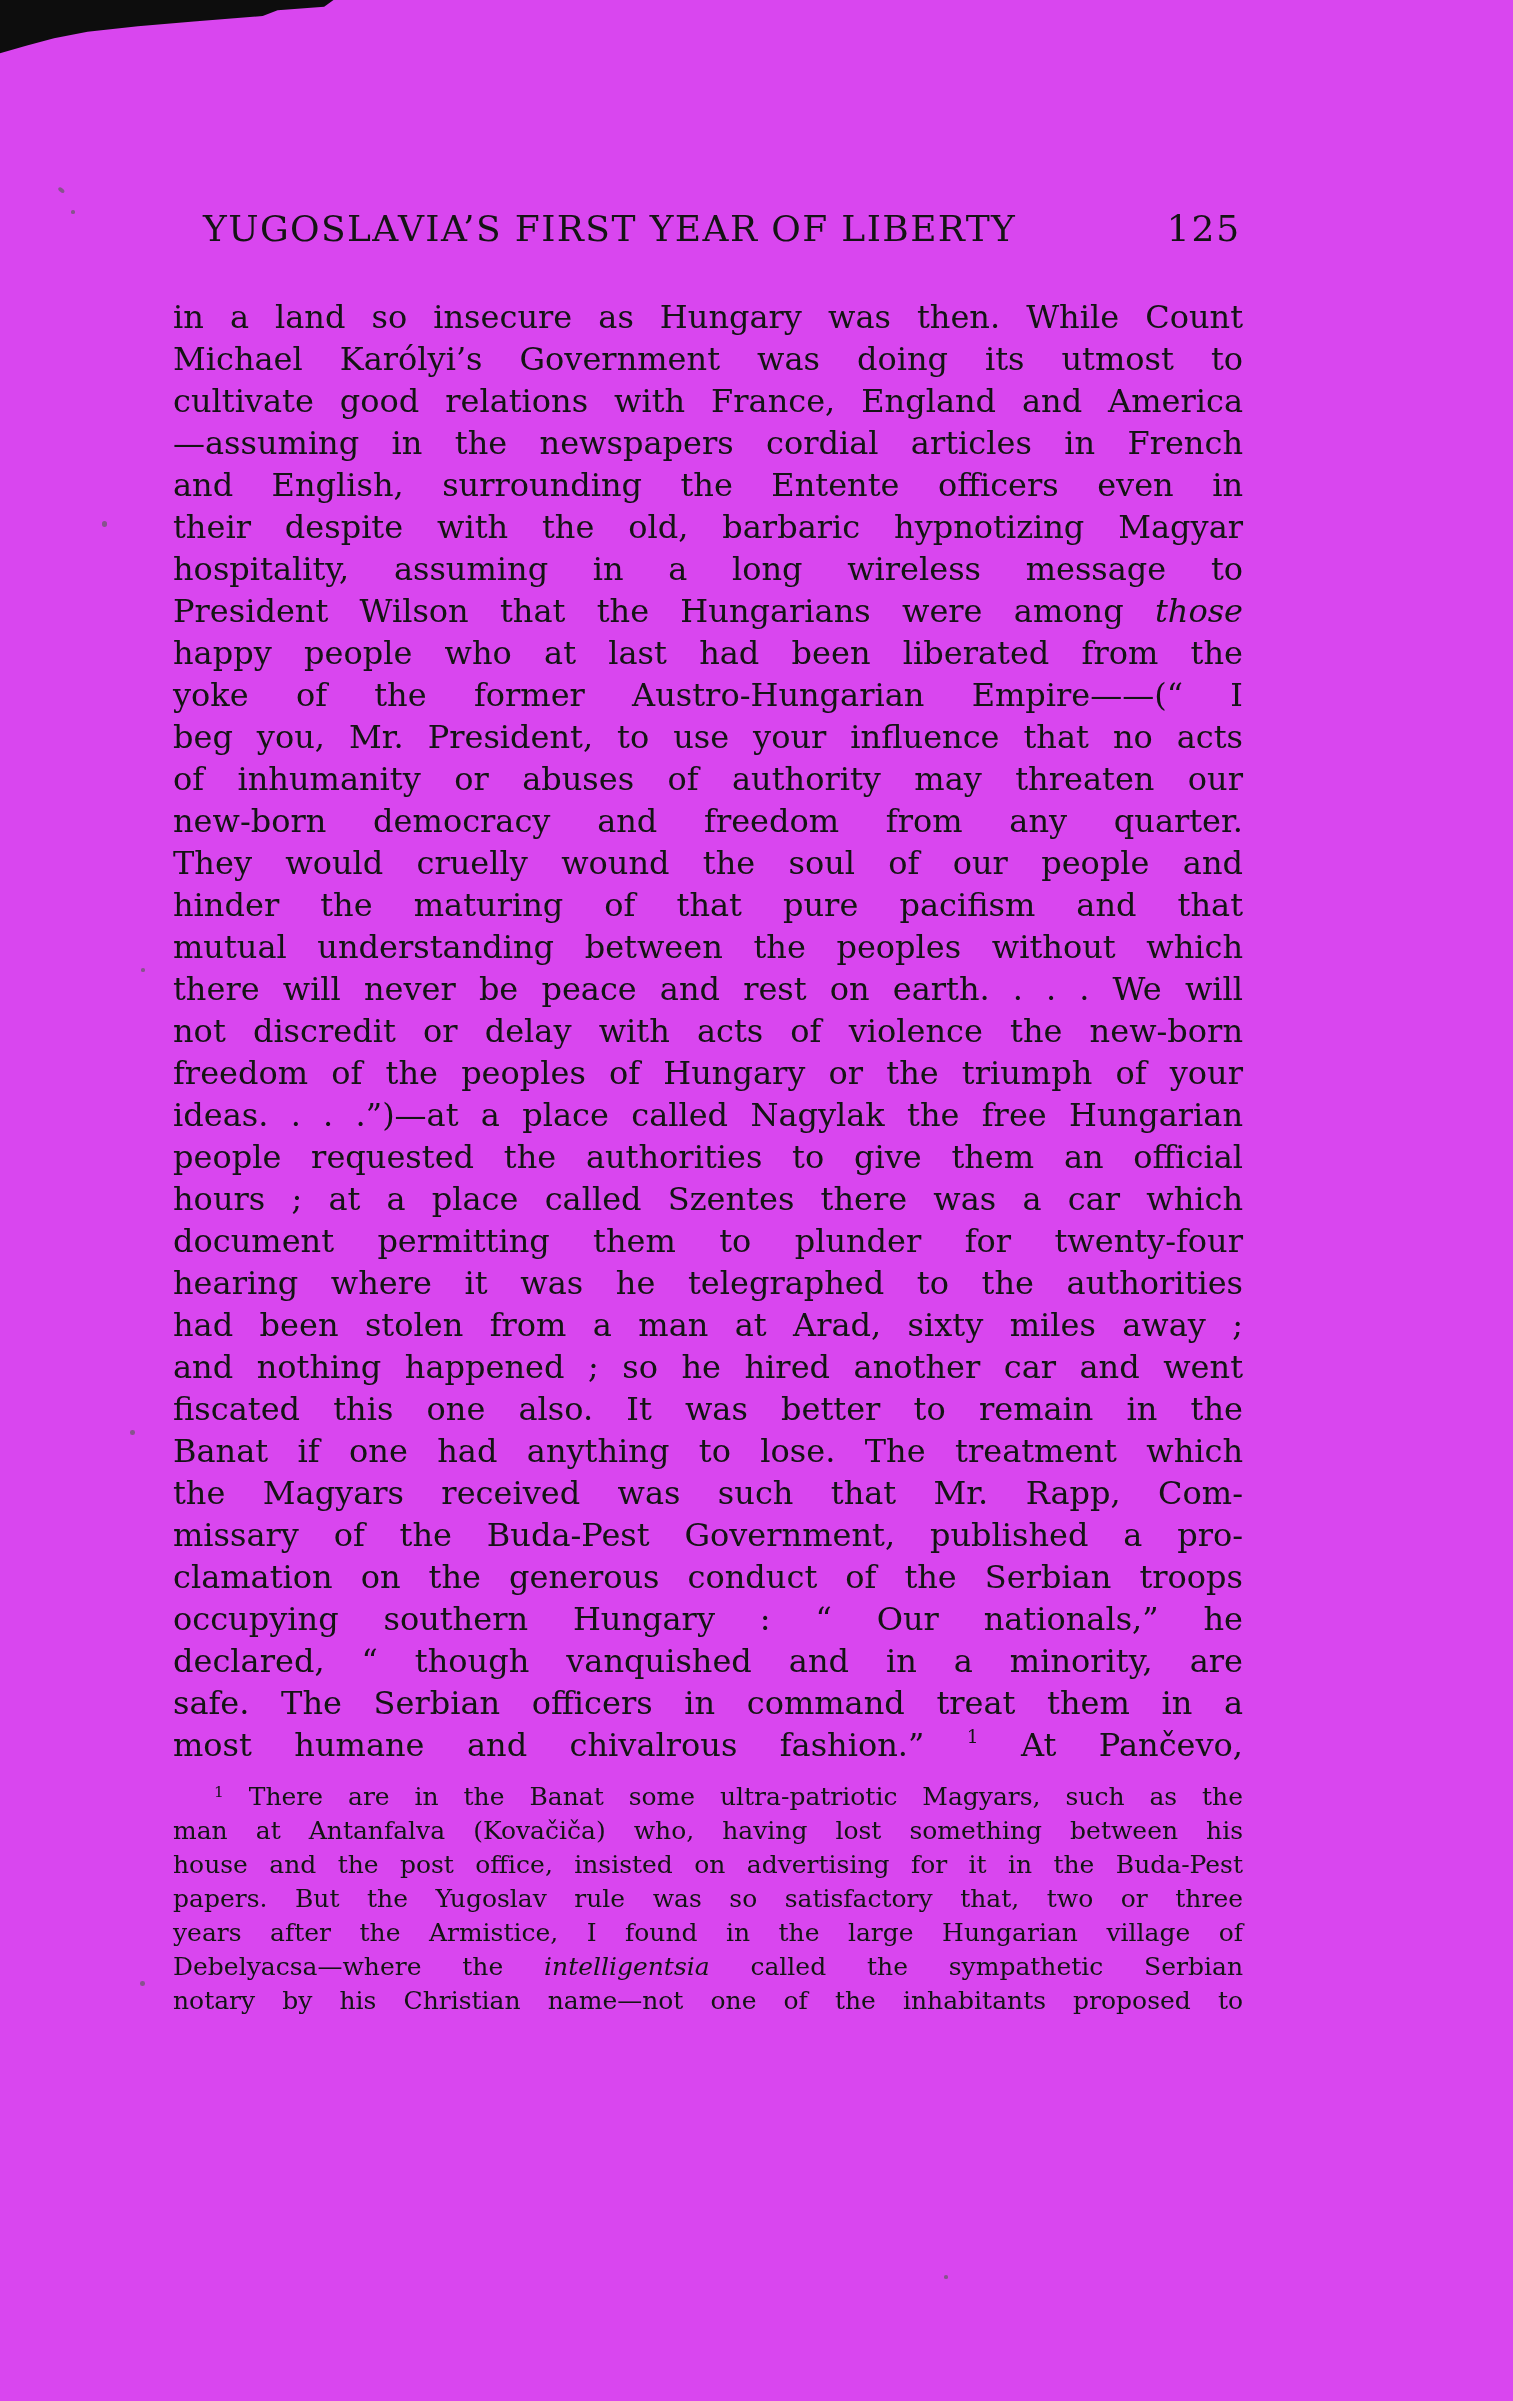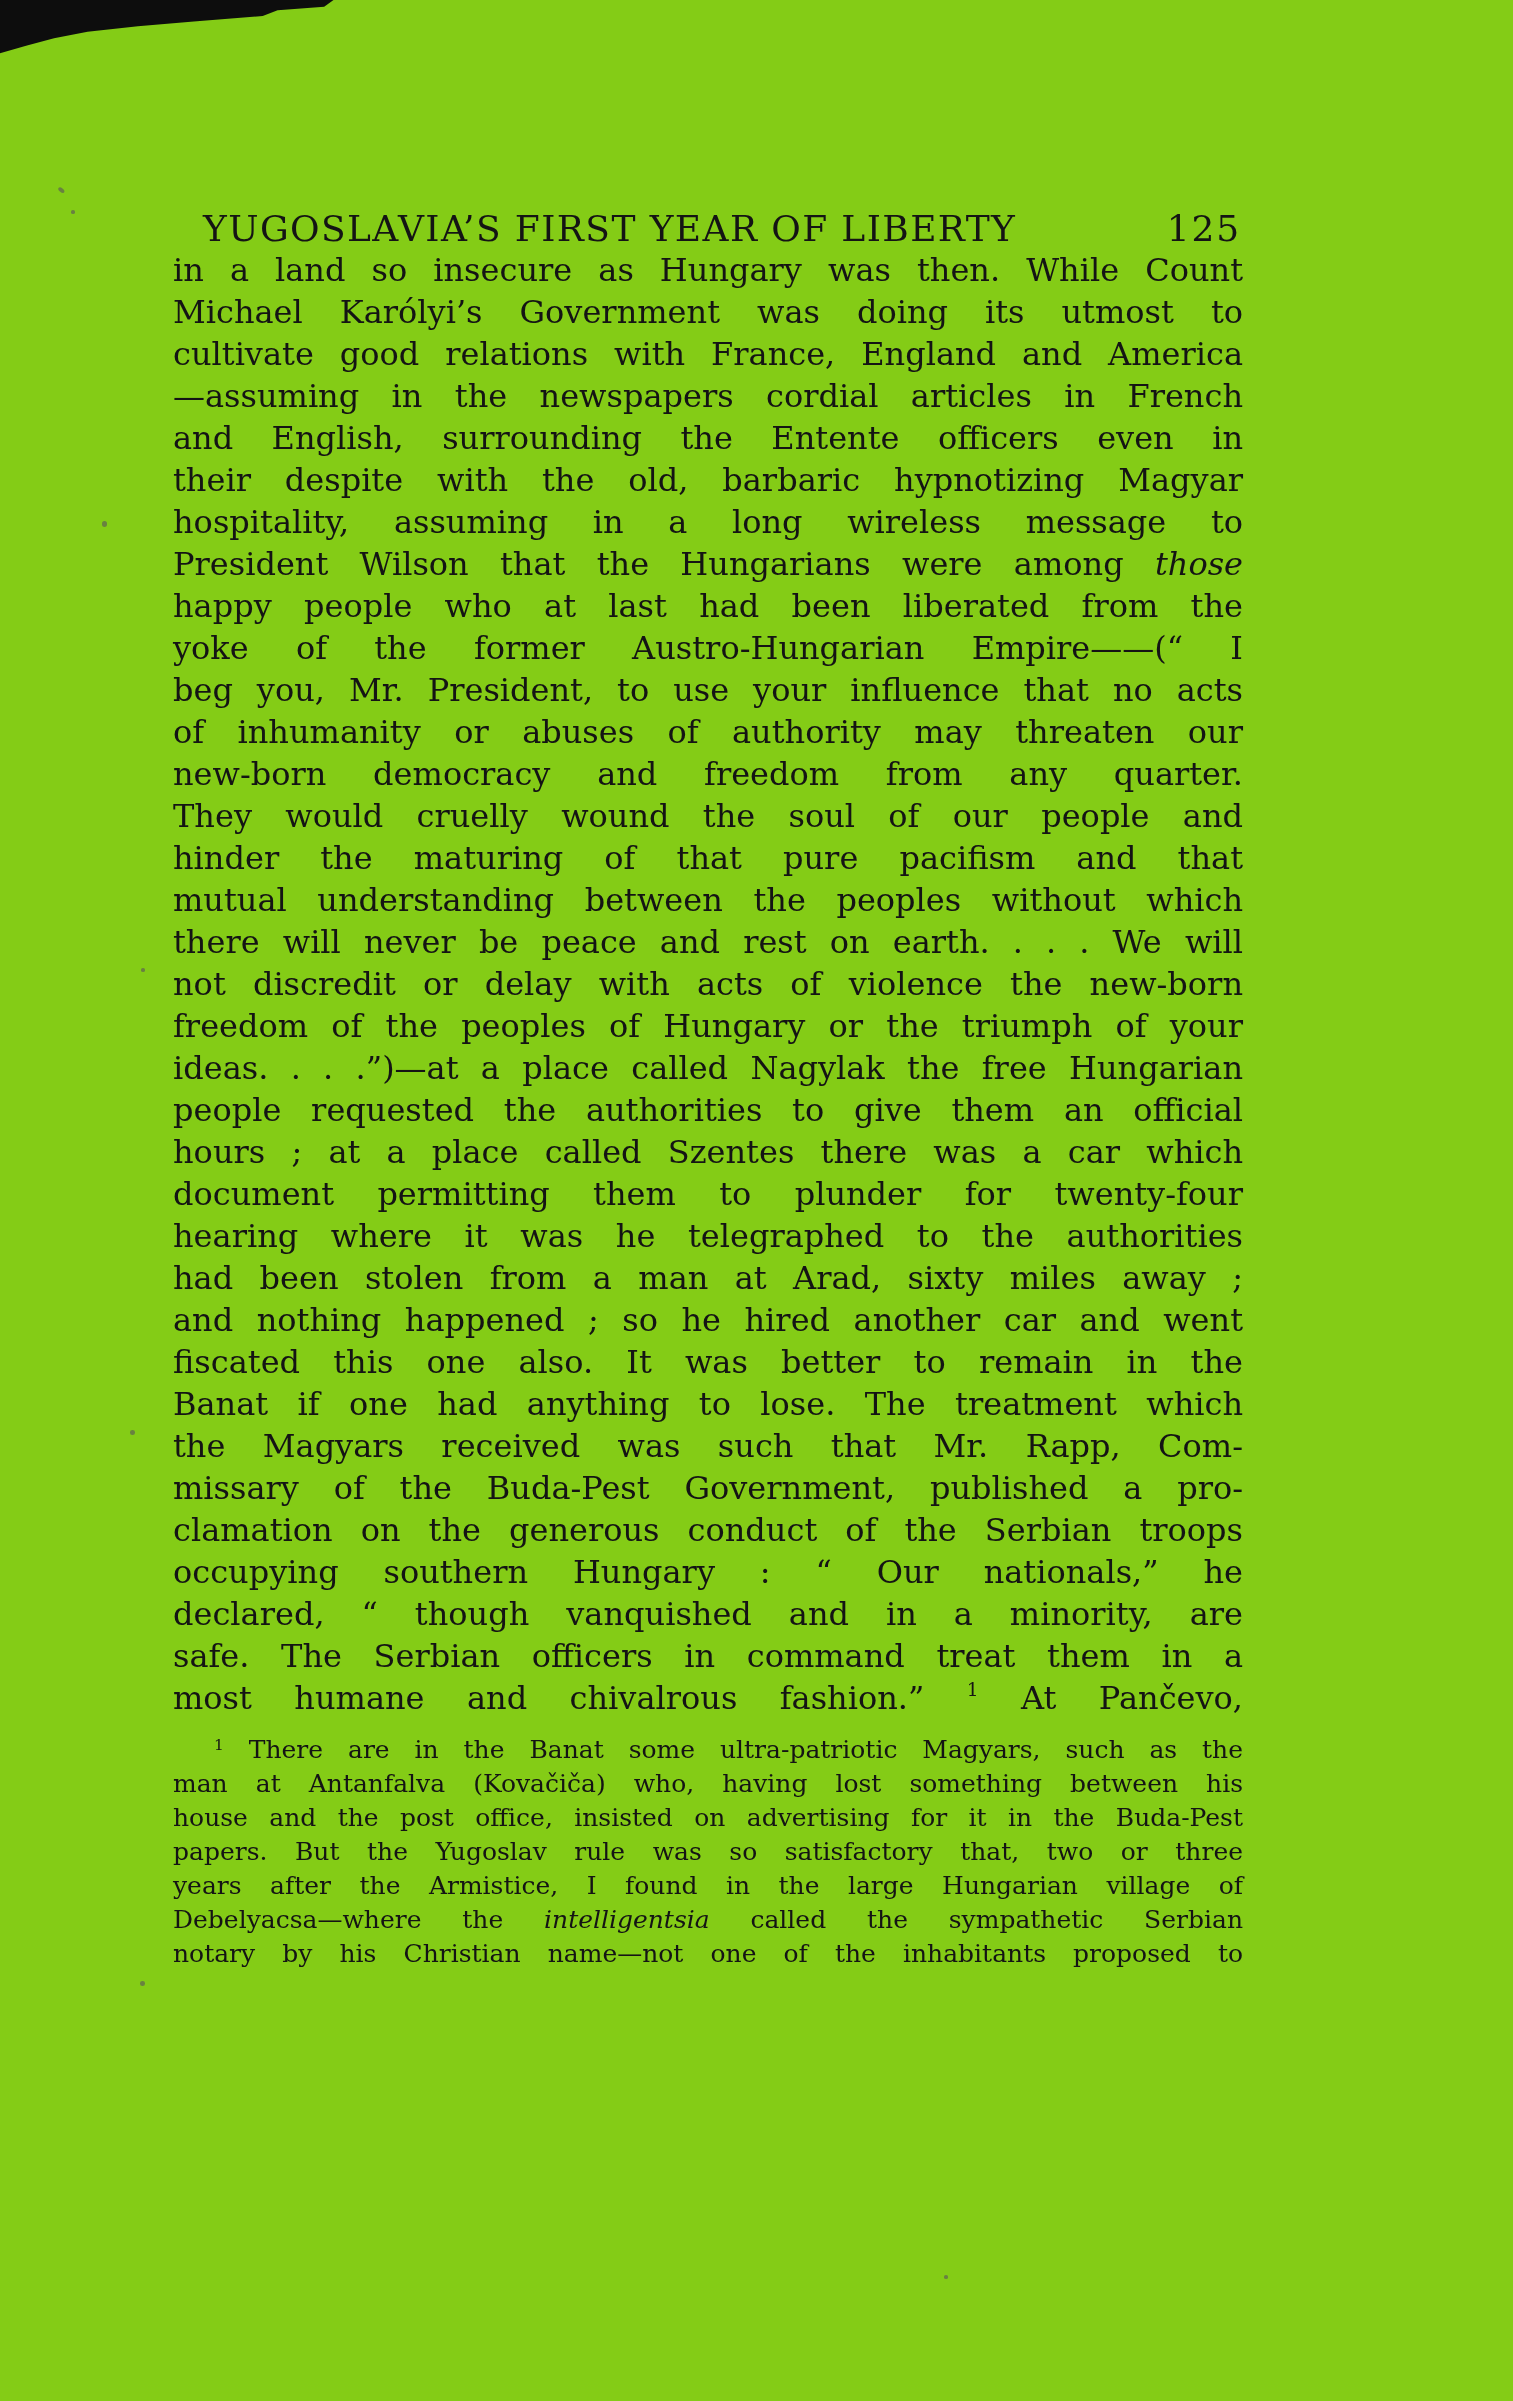--- a/index.html
+++ b/index.html
@@ -5,21 +5,21 @@
   html, body {
     margin: 0;
     padding: 0;
     background: #e8e8e4;
   }
   .page {
     position: relative;
     width: 1513px;
     height: 2401px;
     margin: 0 auto;
-    background: #84cc16;
+    background: #d946ef;
     color: #141414;
     font-family: "DejaVu Serif", "Liberation Serif", serif;
     overflow: hidden;
   }
   .corner-artifact {
     position: absolute;
     top: 0;
     left: 0;
     display: block;
   }
@@ -36,20 +36,21 @@
     font-size: 36px;
     letter-spacing: 1.4px;
     padding-left: 30px;
     padding-right: 1.9px;
     white-space: nowrap;
   }
   .running-head .pageno {
     letter-spacing: 1.9px;
   }
   .body-text {
+    margin-top: 47px;
   }
   .bl {
     font-size: 32px;
     line-height: 42px;
     height: 42px;
     text-align: justify;
     text-align-last: justify;
     overflow: visible;
   }
   .bl em { font-style: italic; }

